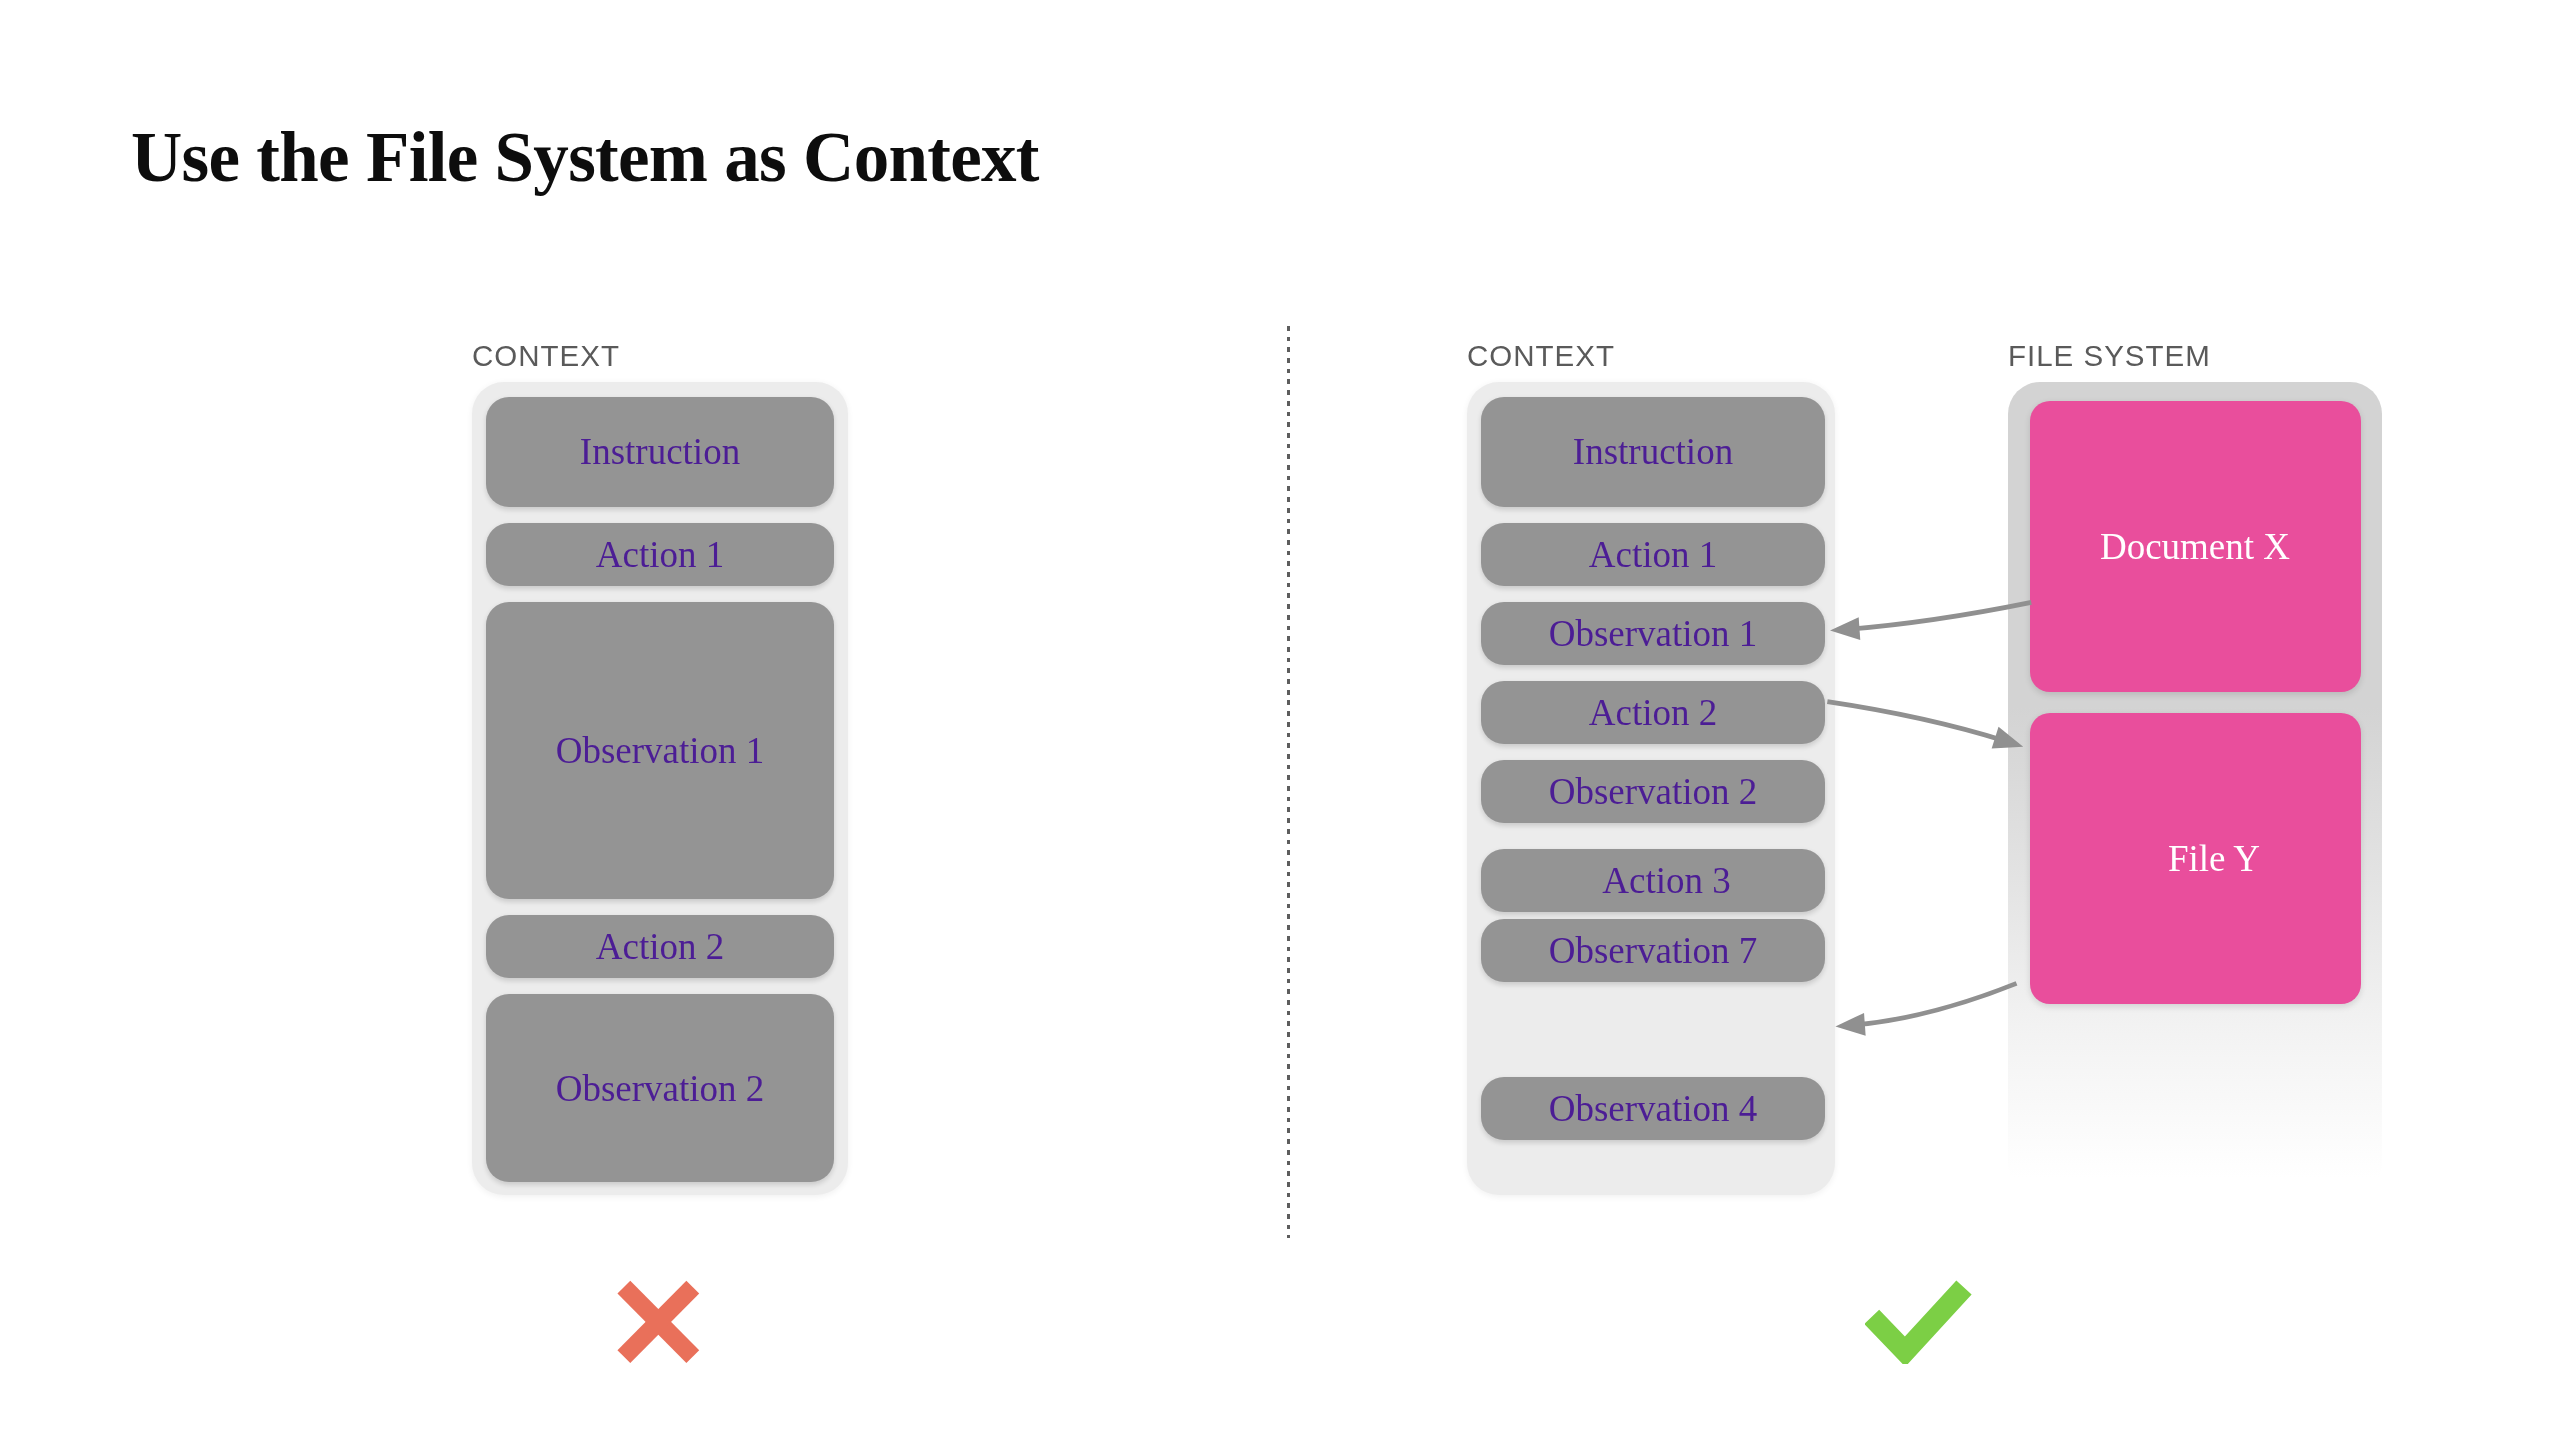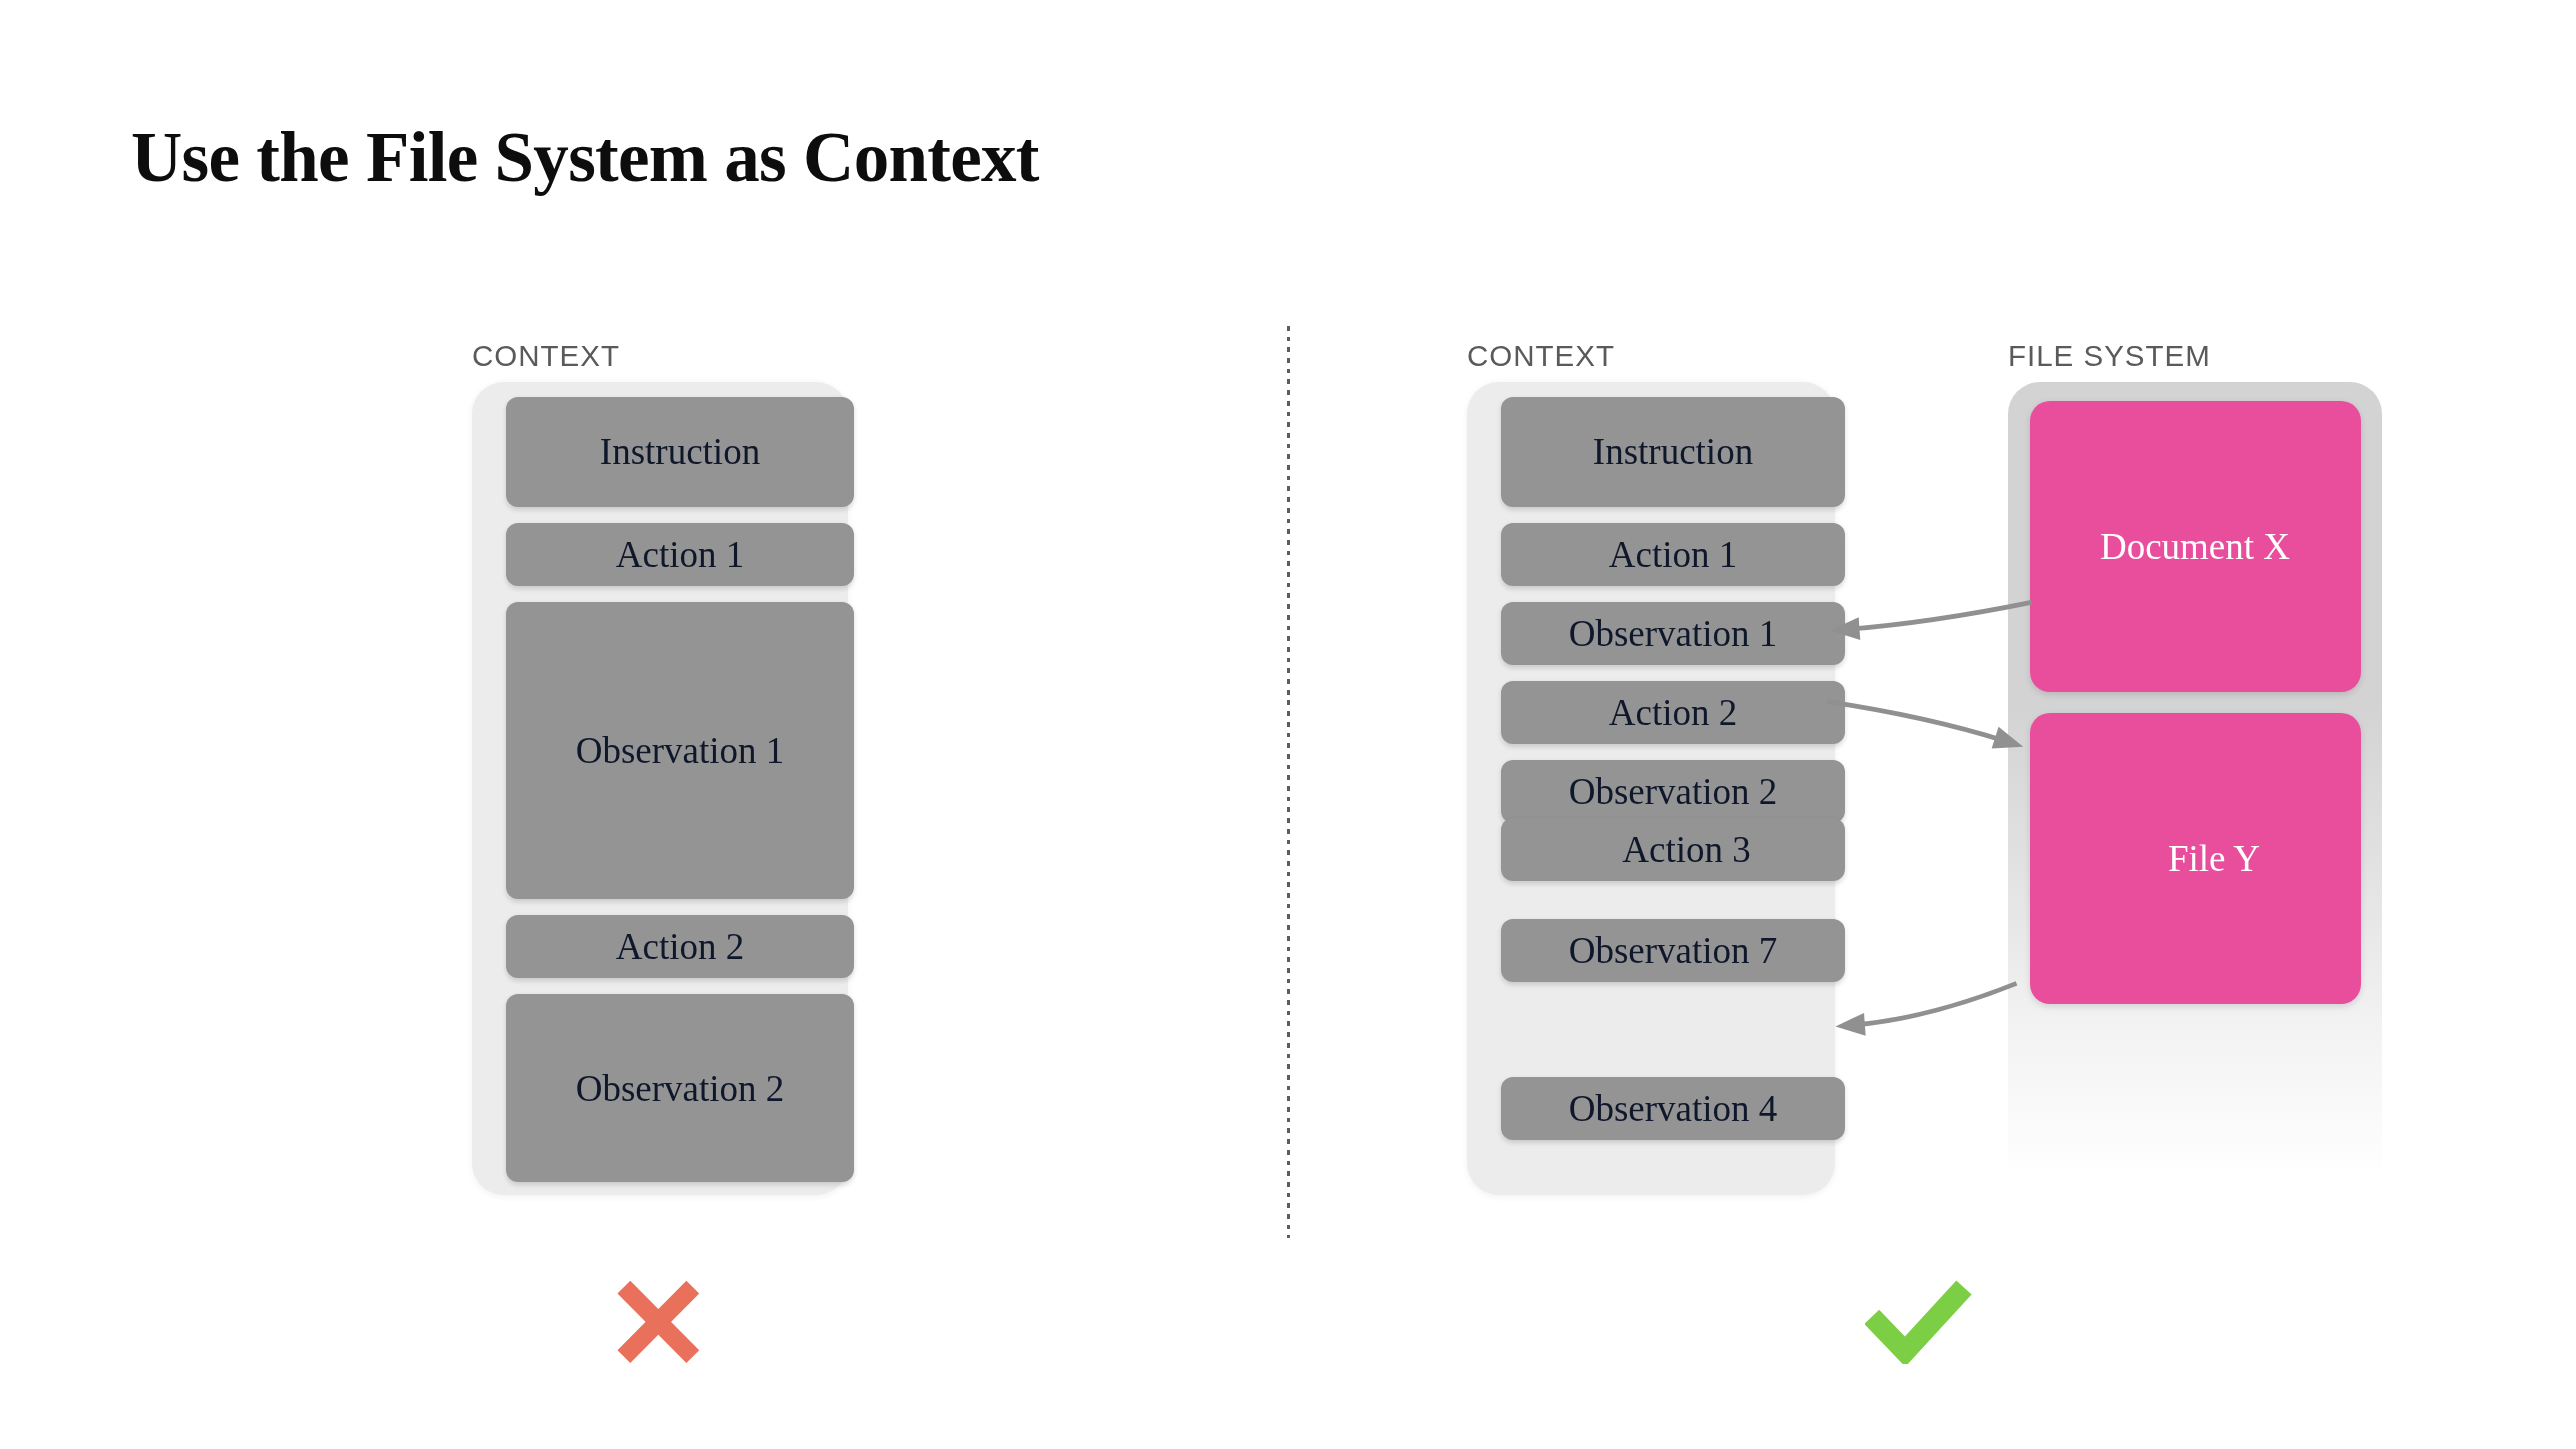--- a/index.html
+++ b/index.html
@@ -57,29 +57,28 @@
       var(--fs-gray) 40%,
       rgba(211,211,211,0.62) 62%,
       rgba(211,211,211,0.28) 80%,
       rgba(211,211,211,0.0) 98%);
   }
   .node{
     position:absolute;
     left:14px;
     width:348px;
     background:var(--box-gray);
-    border-radius:12px;
+    border-radius:23px;
     box-shadow:0 2.7px 5.4px rgba(0,0,0,0.14);
     display:flex;
     align-items:center;
     justify-content:center;
-    color:#0f172a;
+    color:#4c1d95;
     font-size:37px;
     white-space:nowrap;
-    margin-left:20px;
   }
   .node-narrow{width:344px;}
   .file-node{
     position:absolute;
     left:21.5px;
     width:331px;
     background:var(--accent-pink);
     border-radius:20px;
     box-shadow:0 2.7px 6.7px rgba(0,0,0,0.12);
     display:flex;
@@ -128,21 +127,21 @@
 <div class="abs divider"></div>
 
 <div class="abs col-label" style="left:1467px;width:368px;">CONTEXT</div>
 
 <div class="abs panel" style="left:1467px;width:368px;">
   <div class="node node-narrow" style="top:14.8px;height:110px;">Instruction</div>
   <div class="node node-narrow" style="top:141px;height:63px;">Action 1</div>
   <div class="node node-narrow" style="top:220px;height:63px;">Observation 1</div>
   <div class="node node-narrow" style="top:299px;height:63px;">Action 2</div>
   <div class="node node-narrow" style="top:378px;height:63px;">Observation 2</div>
-  <div class="node node-narrow" style="top:436px;height:63px;padding-left:27px;">Action 3</div>
+  <div class="node node-narrow" style="top:467px;height:63px;padding-left:27px;">Action 3</div>
   <div class="node node-narrow" style="top:537px;height:63px;">Observation 7</div>
   <div class="node node-narrow" style="top:695px;height:63px;">Observation 4</div>
 </div>
 
 <div class="abs col-label" style="left:2008px;width:374px;">FILE SYSTEM</div>
 
 <div class="abs panel-fs" style="left:2008px;width:374px;">
   <div class="file-node" style="top:19px;height:291px;">Document X</div>
   <div class="file-node" style="top:331px;height:291px;padding-left:38px;">File Y</div>
 </div>

